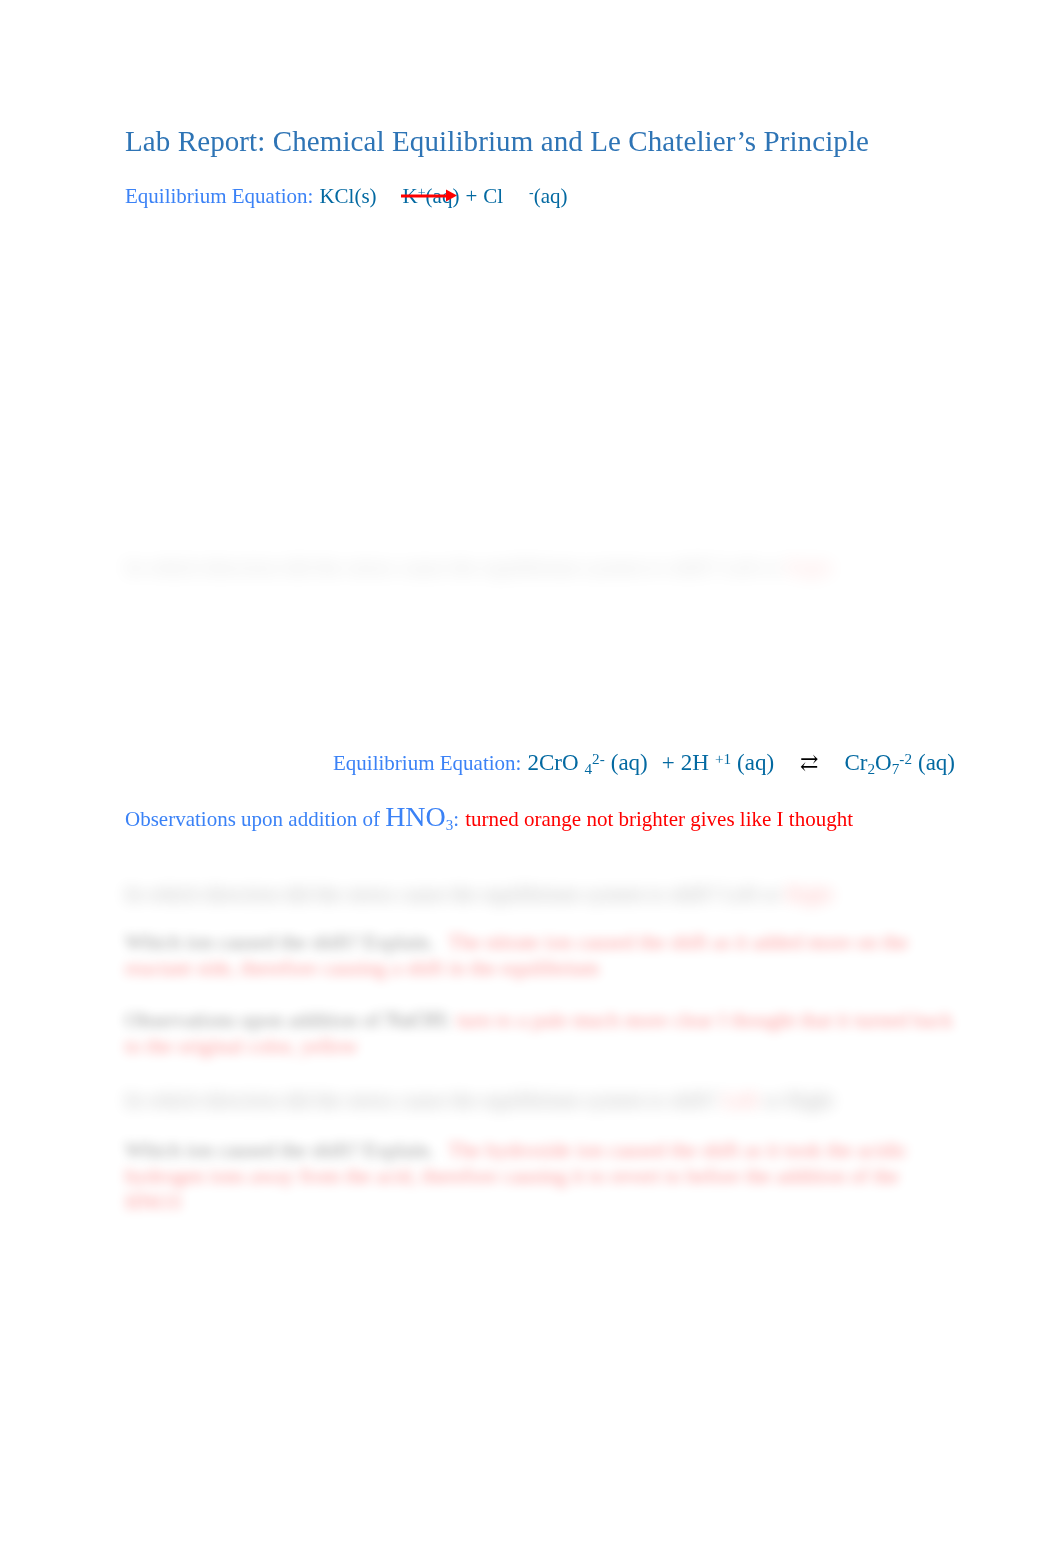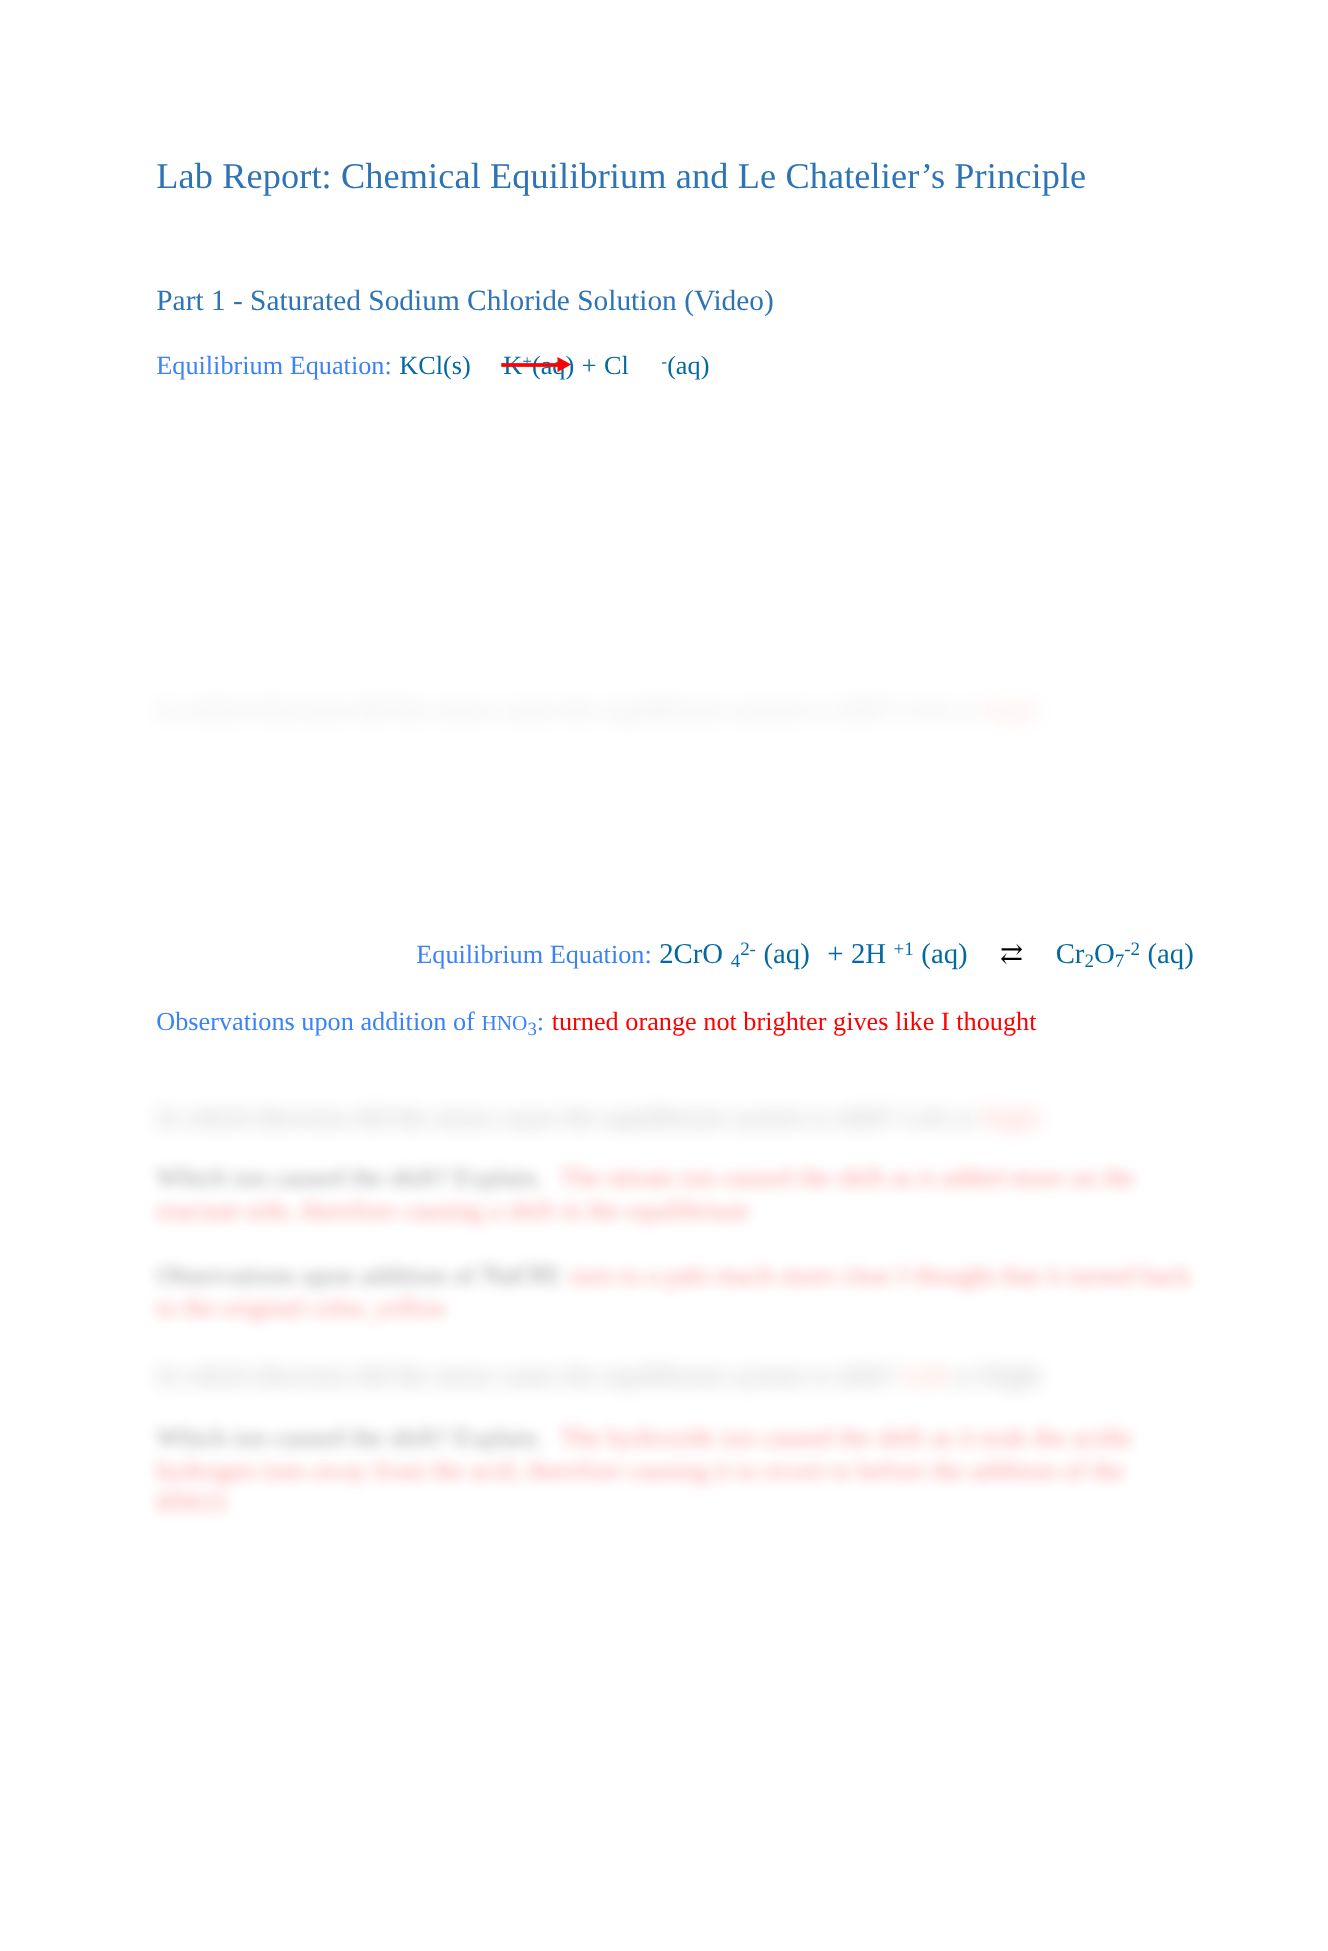--- a/index.html
+++ b/index.html
@@ -127,21 +127,20 @@
   }
 </style>
 </head>
 <body>
 
 <div class="page">
   <div class="content">
 
     <h1 class="doc-title">Lab Report: Chemical Equilibrium and Le Chatelier’s Principle</h1>
 
-    <h2 class="section-heading sec1-heading">Part 1 - Saturated Sodium Chloride Solution (Video)</h2>
 
     <p class="para" style="padding-top:24px;">
       <span class="label">Equilibrium Equation:</span><span class="sp-sm"></span><span class="eq">KCl(s)</span><span class="sp-lg"></span><span class="arrow-overlap"><span class="rxn-arrow">
             <span class="shaft"></span>
             <span class="head"></span>
           </span><span class="eq"><span>K</span><sup class="chem-sup">+</sup><span>(aq)</span></span></span><span class="sp-sm"></span><span class="eq">+</span><span class="sp-sm"></span><span class="eq">Cl</span><span class="sp-lg"></span><sup class="chem-sup eq">-</sup><span class="eq">(aq)</span>
     </p>
 
 
   </div>
@@ -153,21 +152,21 @@
   </div>
 
 
   <div class="content" style="top:724px;">
 
     <p class="para" style="padding-top:26px;text-align:right;">
       <span class="label">Equilibrium Equation:</span><span class="sp-sm"></span><span class="eq" style="font-size:23px;"><span>2CrO</span><span class="sp-sm"></span><sub class="chem-sub">4</sub><sup class="chem-sup">2-</sup><span class="sp-sm"></span><span>(aq)</span></span><span class="sp-md"></span><span class="eq" style="font-size:23px;">+</span><span class="sp-sm"></span><span class="eq" style="font-size:23px;"><span>2H</span><span class="sp-sm"></span><sup class="chem-sup">+1</sup><span class="sp-sm"></span><span>(aq)</span></span><span class="sp-lg"></span><span class="blk" style="font-size:22px;">⇄</span><span class="sp-lg"></span><span class="eq" style="font-size:23px;"><span>Cr</span><sub class="chem-sub">2</sub><span>O</span><sub class="chem-sub">7</sub><sup class="chem-sup">-2</sup><span class="sp-sm"></span><span>(aq)</span></span>
     </p>
 
     <p class="para" style="padding-top:28px;">
-      <span class="label">Observations upon addition of </span><span class="label" style="font-size:17px;">HNO</span><sub class="chem-sub label" style="font-size:15px;">3</sub><span class="label">:</span><span class="sp-sm"></span><span class="answer">turned orange not brighter gives like I thought</span>
+      <span class="label">Observations upon addition of </span><span class="label" style="font-size:28px;">HNO</span><sub class="chem-sub label" style="font-size:15px;">3</sub><span class="label">:</span><span class="sp-sm"></span><span class="answer">turned orange not brighter gives like I thought</span>
     </p>
   </div>
 
   <div class="clip-strip b-hard" style="left:125px; top:884px; height:30px;">
     <div class="blurline" style="position:relative; top:-3px;">
       <span>In which direction did the stress cause the equilibrium system to shift? Left or</span><span class="sp-sm"></span><span class="answer">Right</span>
     </div>
   </div>
 
   <div class="clip-strip b-strong" style="left:125px; top:932px; height:60px;">

